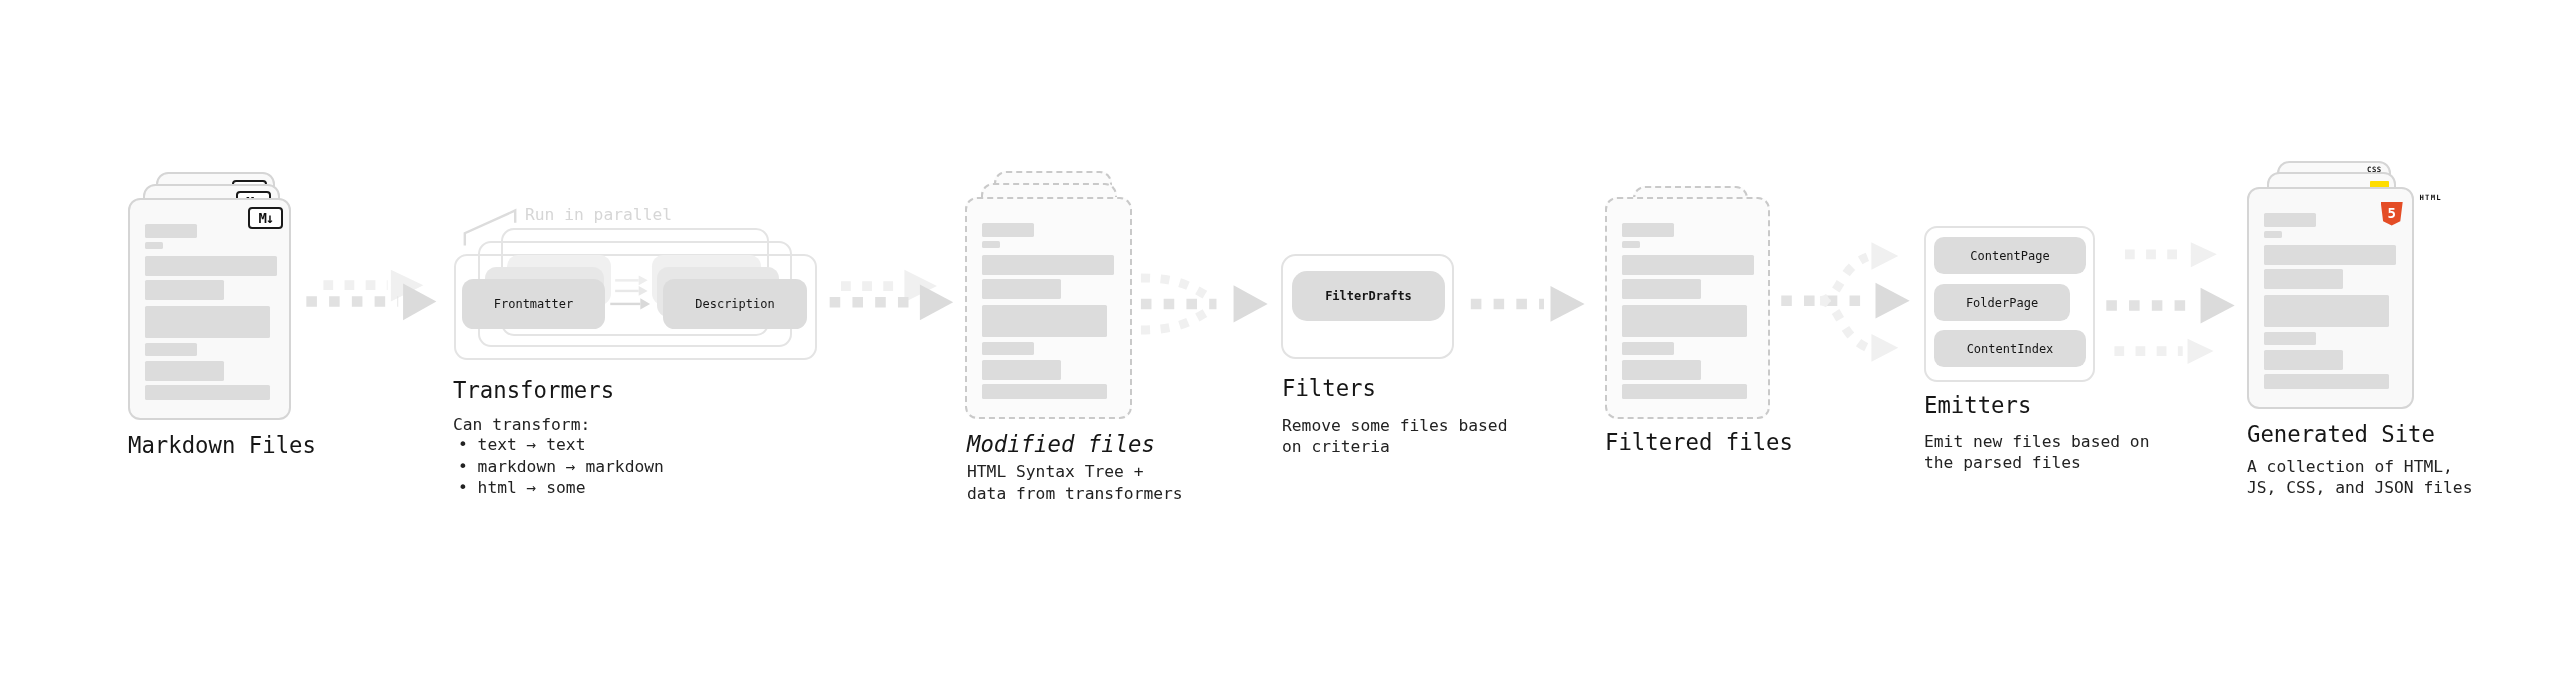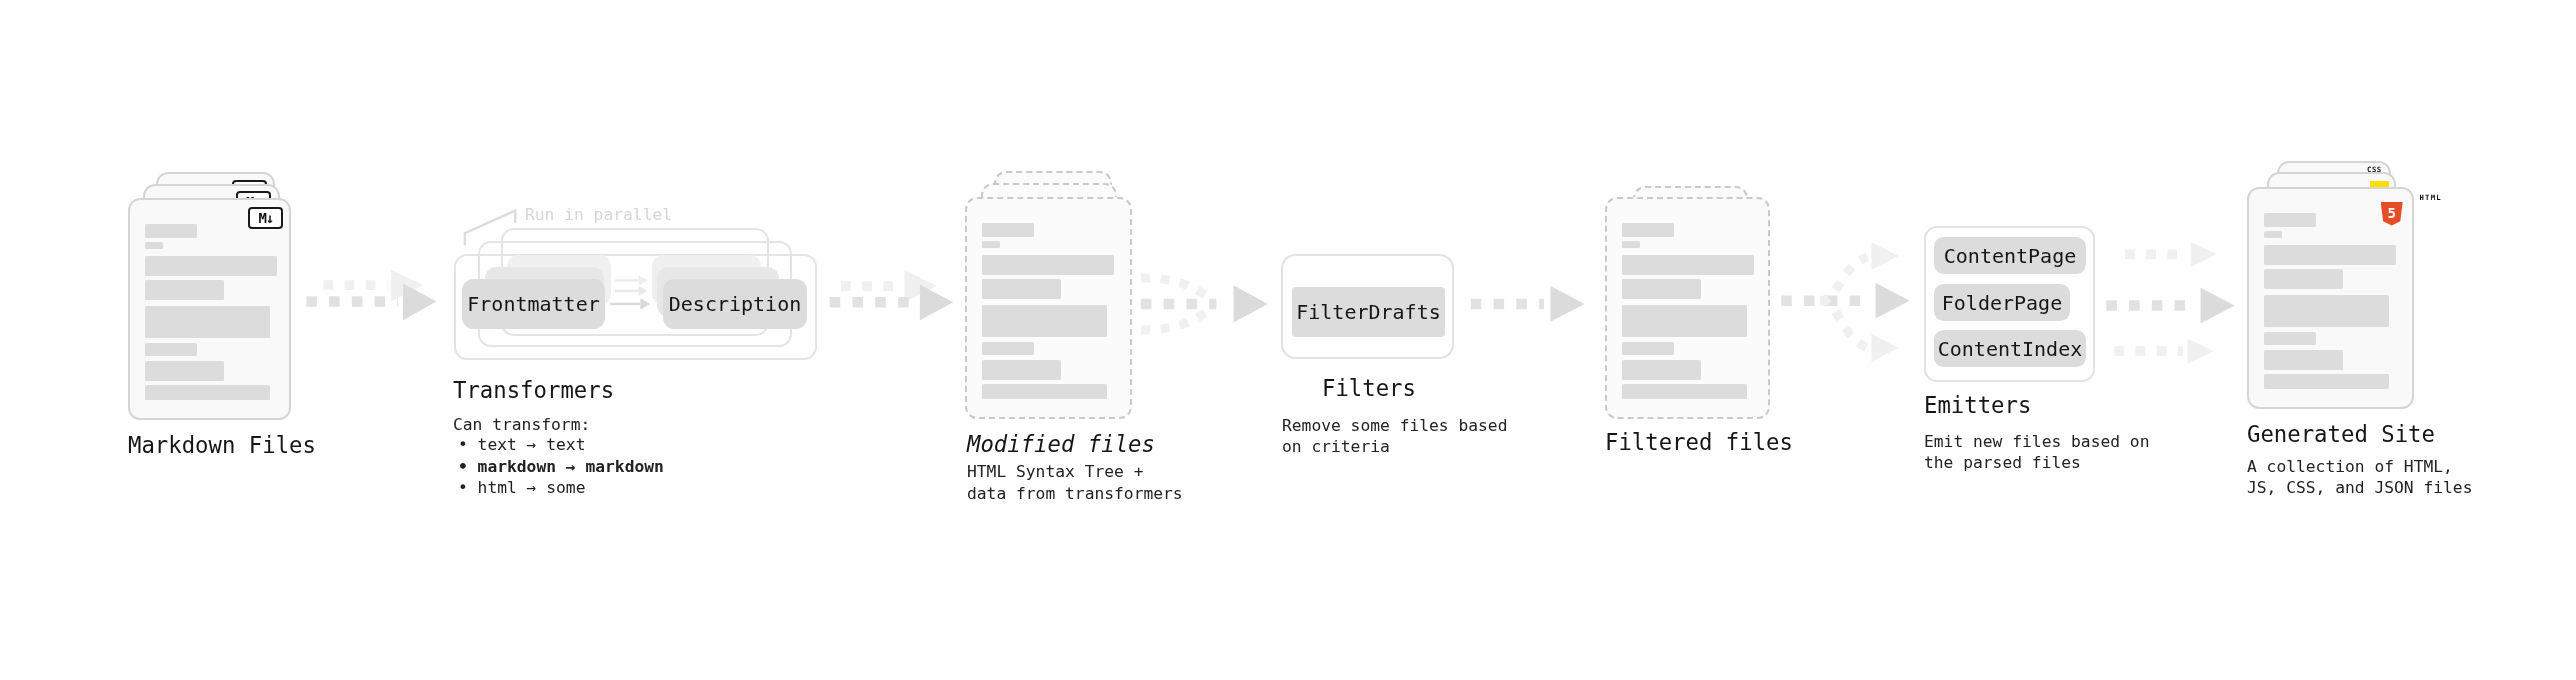--- a/index.html
+++ b/index.html
@@ -15,21 +15,21 @@
   .b5{left:14.6px;top:106px;width:125px;height:32px;}
   .b6{left:14.6px;top:143px;width:52px;height:13px;}
   .b7{left:14.6px;top:161px;width:79px;height:19.5px;}
   .b8{left:14.6px;top:185px;width:125px;height:14.6px;}
   .stage-title{position:absolute;font-size:22.3px;line-height:1;font-weight:500;color:#161616;white-space:pre;}
   .stage-desc{position:absolute;font-size:16.3px;line-height:1;color:#222222;white-space:pre;}
   .note{position:absolute;font-size:16.3px;line-height:1;color:#d6d6d6;white-space:pre;}
   .tbox{position:absolute;border:2.4px solid #e4e4e4;border-radius:13px;box-sizing:border-box;background:transparent;}
   .panel{position:absolute;background:#ffffff;border:2.4px solid #e2e2e2;border-radius:14.6px;box-sizing:border-box;}
   .pill{position:absolute;display:flex;align-items:center;justify-content:center;background:#dcdcdc;
-        border-radius:11.4px;font-size:20px;color:#161616;box-sizing:border-box;white-space:pre;}
+        border-radius:11.4px;font-size:12px;color:#161616;box-sizing:border-box;white-space:pre;}
   .ghost1{background:#e7e7e7;}
   .ghost2{background:#f0f0f0;}
   .md-badge{position:absolute;width:35px;height:22px;box-sizing:border-box;border:2.8px solid #1a1a1a;border-radius:4.1px;
         background:#fff;display:flex;align-items:center;justify-content:center;
         font-size:14px;font-weight:700;letter-spacing:-1.2px;color:#111;}
   .html5-badge{position:absolute;right:8.1px;top:4.9px;width:24.4px;text-align:center;}
   .html5-badge .lbl{font-size:7.3px;line-height:7.3px;font-weight:700;letter-spacing:1.2px;color:#111;margin-left:40px;}
   .html5-badge .shield{margin:0.8px auto 0;width:22px;height:23.6px;background:#e44d26;
         clip-path:polygon(0 0,100% 0,89% 82%,50% 100%,11% 82%);
         color:#fff;font-size:14px;font-weight:700;line-height:22px;text-align:center;}
@@ -131,42 +131,42 @@
   <div class="pill ghost1" style="left:485px;top:267px;width:119px;height:50px;"></div>
   <div class="pill" style="left:462px;top:279px;width:143px;height:50px;">Frontmatter</div>
 
   <div class="pill ghost2" style="left:652px;top:255px;width:109px;height:50px;"></div>
   <div class="pill ghost1" style="left:657px;top:267px;width:122px;height:50px;"></div>
   <div class="pill" style="left:663px;top:279px;width:144px;height:50px;">Description</div>
 
   <div class="stage-title" style="left:453px;top:379px;">Transformers</div>
   <div class="stage-desc" style="left:453px;top:417px;">Can transform:</div>
   <div class="stage-desc" style="left:458px;top:437px;">• text → text</div>
-  <div class="stage-desc" style="left:458px;top:459px;font-weight:bold;">• markdown → markdown</div>
+  <div class="stage-desc" style="left:458px;top:459px;">• markdown → markdown</div>
   <div class="stage-desc" style="left:458px;top:480px;">• html → some</div>
 
   <div class="card dashed" style="left:994px;top:171px;width:118px;height:222px;"></div>
   <div class="card dashed" style="left:981px;top:183px;width:136px;height:222px;"></div>
   <div class="card dashed" style="left:965px;top:197px;width:167px;height:222px;">
     <div class="bar b1"></div>
     <div class="bar b2"></div>
     <div class="bar b3"></div>
     <div class="bar b4"></div>
     <div class="bar b5"></div>
     <div class="bar b6"></div>
     <div class="bar b7"></div>
     <div class="bar b8"></div>
   </div>
   <div class="stage-title" style="left:967px;top:433px;font-style:italic;">Modified files</div>
   <div class="stage-desc" style="left:967px;top:464px;">HTML Syntax Tree +</div>
   <div class="stage-desc" style="left:967px;top:486px;">data from transformers</div>
 
   <div class="panel" style="left:1281px;top:254px;width:173px;height:105px;"></div>
-  <div class="pill" style="left:1292px;top:287px;width:153px;height:50px;border-radius:4px;">FilterDrafts</div>
-  <div class="stage-title" style="left:1282px;top:377px;margin-left:40px;">Filters</div>
+  <div class="pill" style="left:1292px;top:271px;width:153px;height:50px;border-radius:15px;font-weight:bold;">FilterDrafts</div>
+  <div class="stage-title" style="left:1282px;top:377px;">Filters</div>
   <div class="stage-desc" style="left:1282px;top:418px;">Remove some files based</div>
   <div class="stage-desc" style="left:1282px;top:439px;">on criteria</div>
 
   <div class="card dashed" style="left:1633px;top:186px;width:115px;height:222px;"></div>
   <div class="card dashed" style="left:1605px;top:197px;width:165px;height:222px;">
     <div class="bar b1"></div>
     <div class="bar b2"></div>
     <div class="bar b3"></div>
     <div class="bar b4"></div>
     <div class="bar b5"></div>

